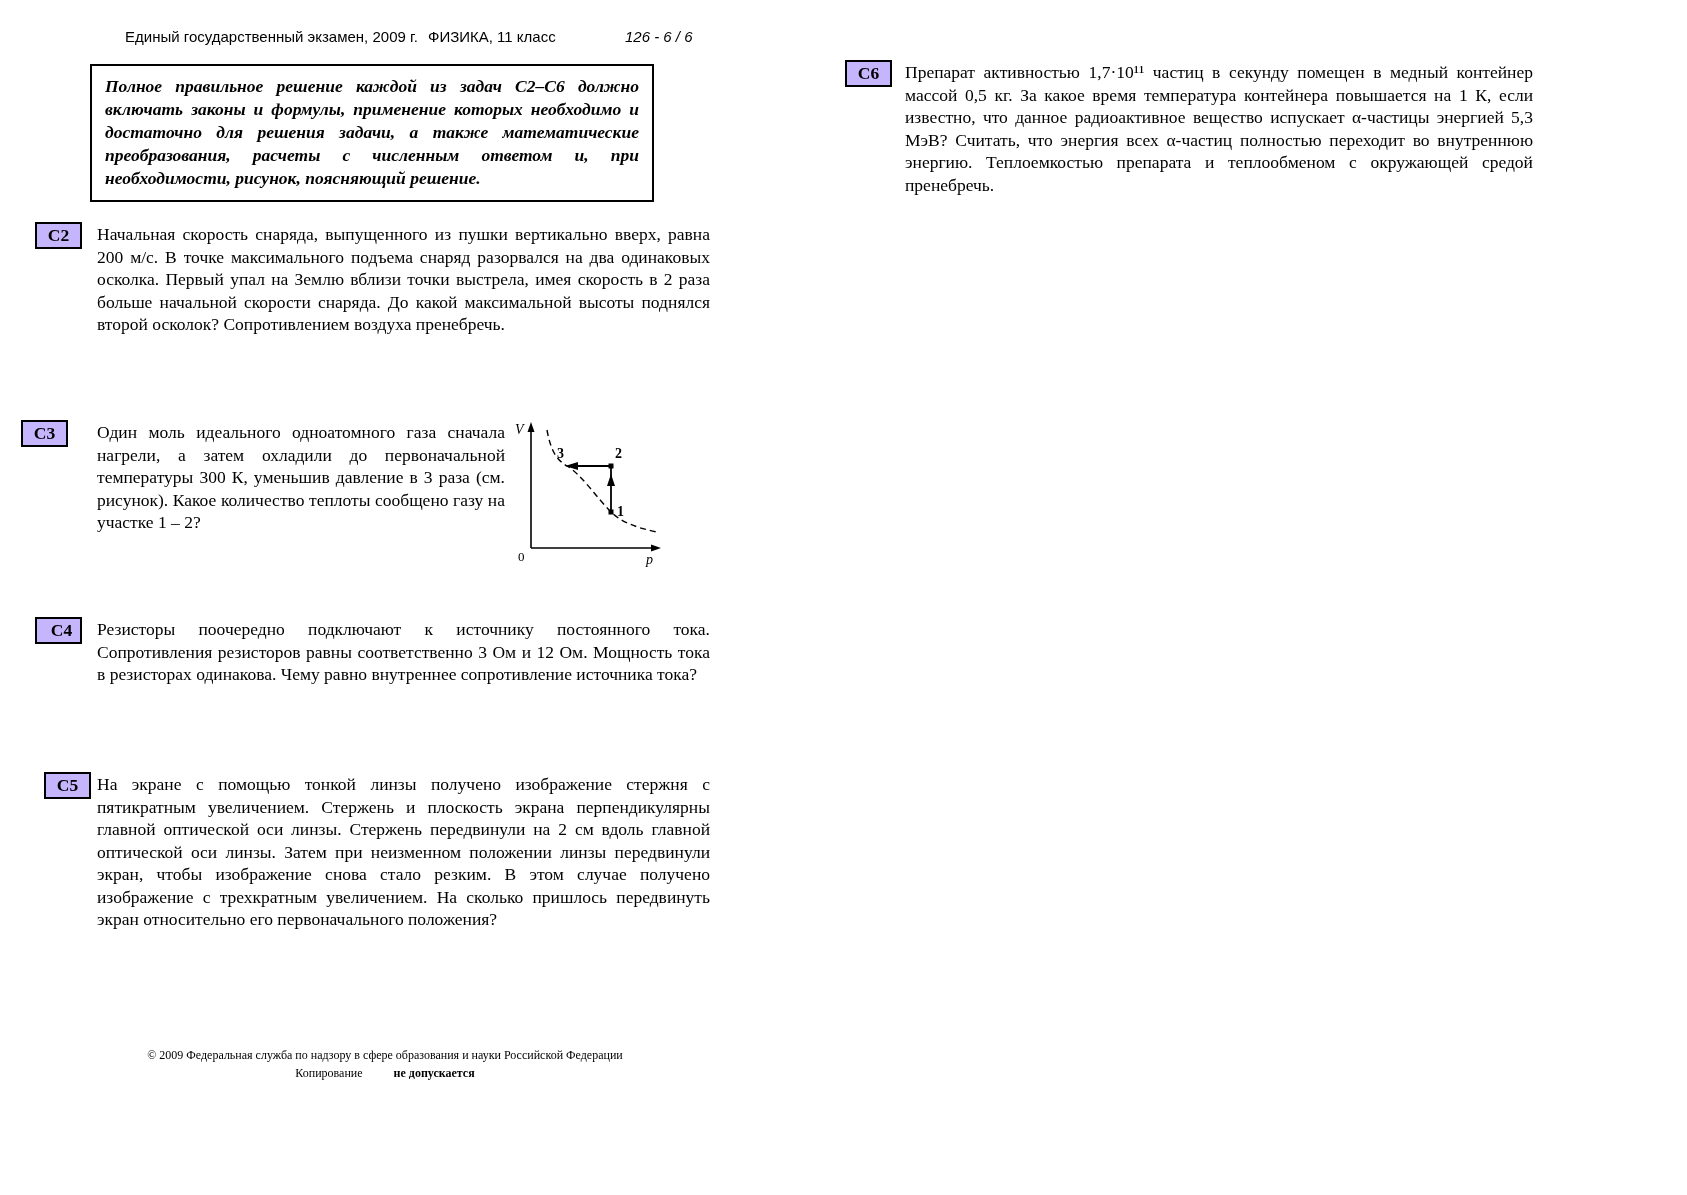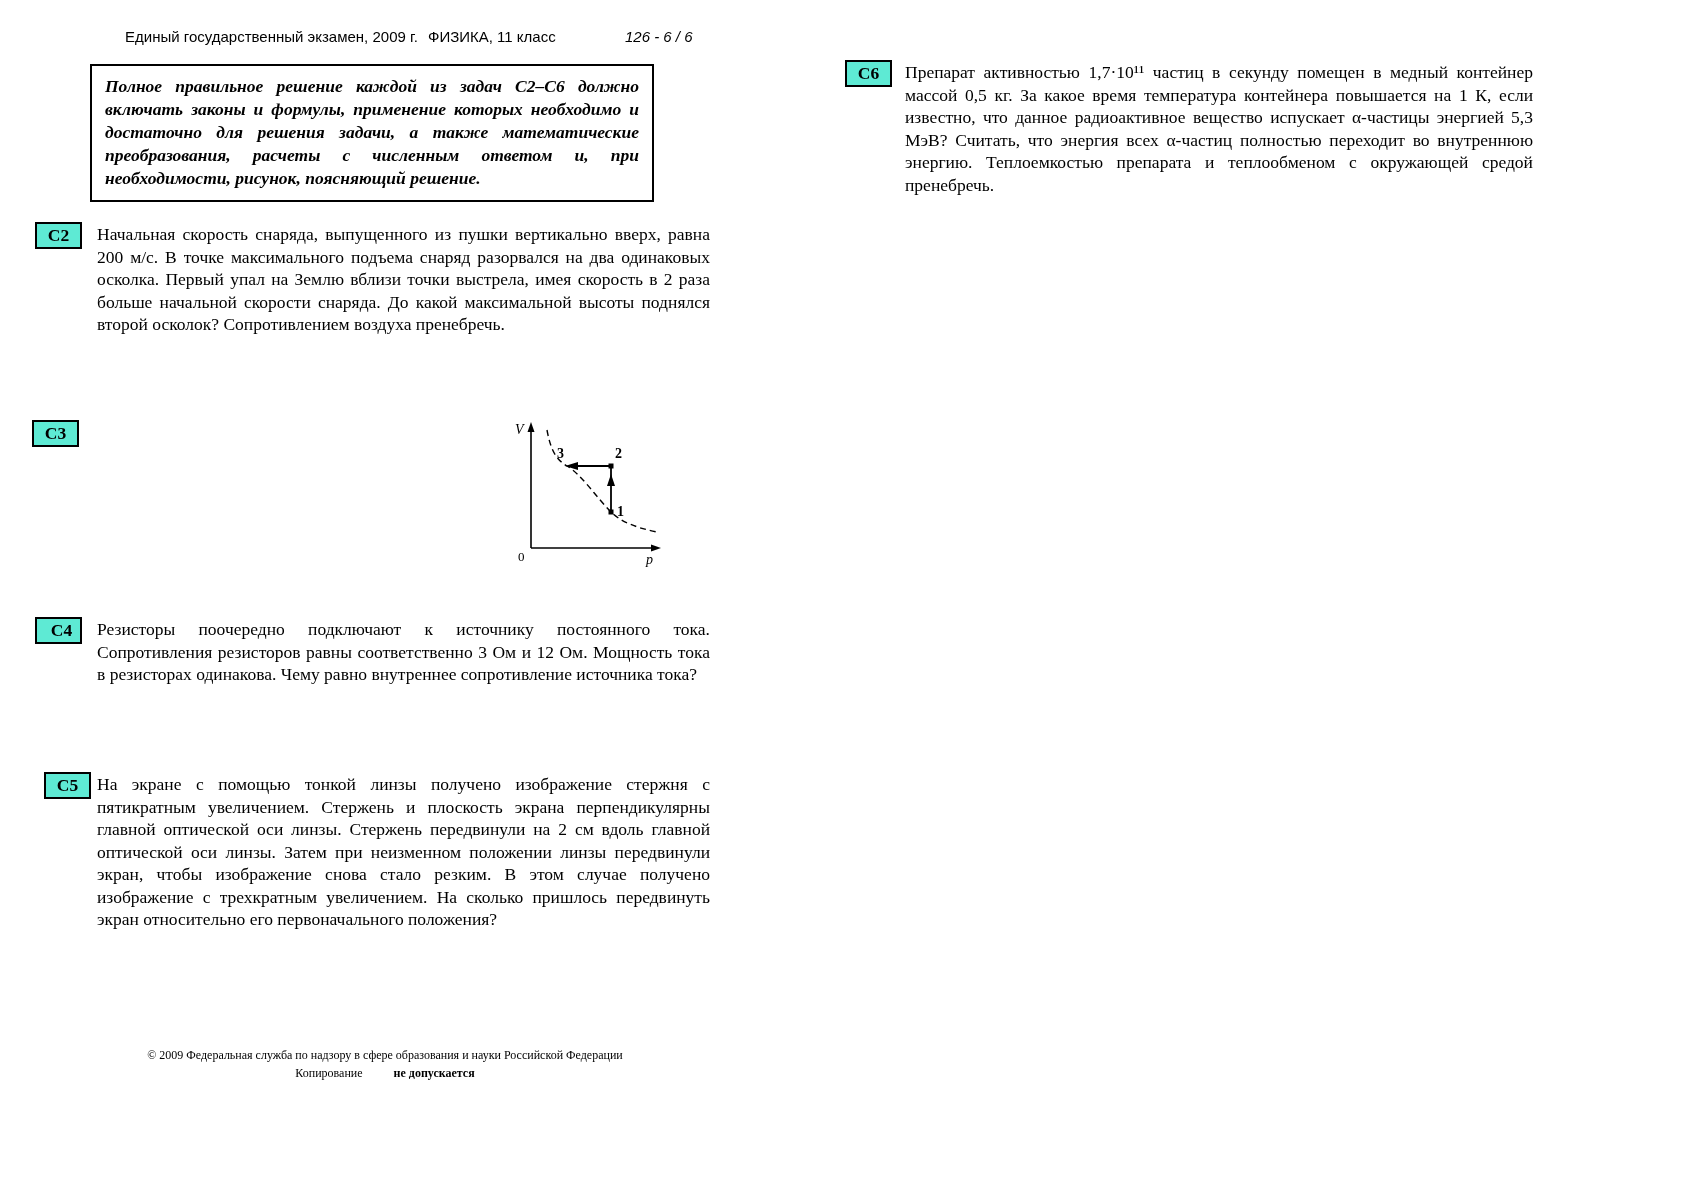--- a/index.html
+++ b/index.html
@@ -26,21 +26,21 @@
     padding:9px 13px 10px 13px;
     font-weight:bold; font-style:italic;
     font-size:17.5px; line-height:23px;
     text-align:justify;
   }
   .plabel {
     position:absolute; width:47px; height:27px;
     border:2px solid #000;
     display:flex; align-items:center; justify-content:center;
     font-weight:bold; font-size:17.5px;
-    background:#5eead4;
+    background:#c4b5fd;
   }
   .ptext {
     position:absolute;
     font-size:17.5px; line-height:22.5px;
     text-align:justify;
   }
   .diagram {
     position:absolute; left:505px; top:416px;
     width:168px; height:152px;
   }
@@ -61,21 +61,22 @@
 
   <div class="hdr hdr-left">Единый государственный экзамен, 2009 г.</div>
   <div class="hdr hdr-center">ФИЗИКА, 11 класс</div>
   <div class="hdr hdr-right">126 - 6 / 6</div>
 
   <div class="instruction-box">Полное правильное решение каждой из задач С2–С6 должно включать законы и формулы, применение которых необходимо и достаточно для решения задачи, а также математические преобразования, расчеты с численным ответом и, при необходимости, рисунок, поясняющий решение.</div>
 
   <div class="plabel" style="left:35px; top:222px;">С2</div>
   <div class="ptext" style="left:97px; top:223px; width:613px;">Начальная скорость снаряда, выпущенного из пушки вертикально вверх, равна 200 м/с. В точке максимального подъема снаряд разорвался на два одинаковых осколка. Первый упал на Землю вблизи точки выстрела, имея скорость в 2 раза больше начальной скорости снаряда. До какой максимальной высоты поднялся второй осколок? Сопротивлением воздуха пренебречь.</div>
 
-  <div class="plabel" style="left:32px; top:420px;text-align:center;">С3</div>
+  <div class="plabel" style="left:21px; top:420px;text-align:center;">С3</div>
+  <div class="ptext" style="left:97px; top:421px; width:408px;">Один моль идеального одноатомного газа сначала нагрели, а затем охладили до первоначальной температуры 300 К, уменьшив давление в 3 раза (см. рисунок). Какое количество теплоты сообщено газу на участке 1 – 2?</div>
 
   <svg class="diagram" viewBox="0 0 168 152">
 
     <line x1="26" y1="132" x2="26" y2="12" stroke="#000" stroke-width="1.6"></line>
     <line x1="26" y1="132" x2="150" y2="132" stroke="#000" stroke-width="1.6"></line>
     <polygon points="26,6 22.5,16 29.5,16" fill="#000"></polygon>
     <polygon points="156,132 146,128.5 146,135.5" fill="#000"></polygon>
 
     <path d="M 42,14 C 46,36 52,44 62,50 C 76,58 92,82 106,96 C 116,106 132,112 152,116" fill="none" stroke="#000" stroke-width="1.4" stroke-dasharray="6 4"></path>
 

